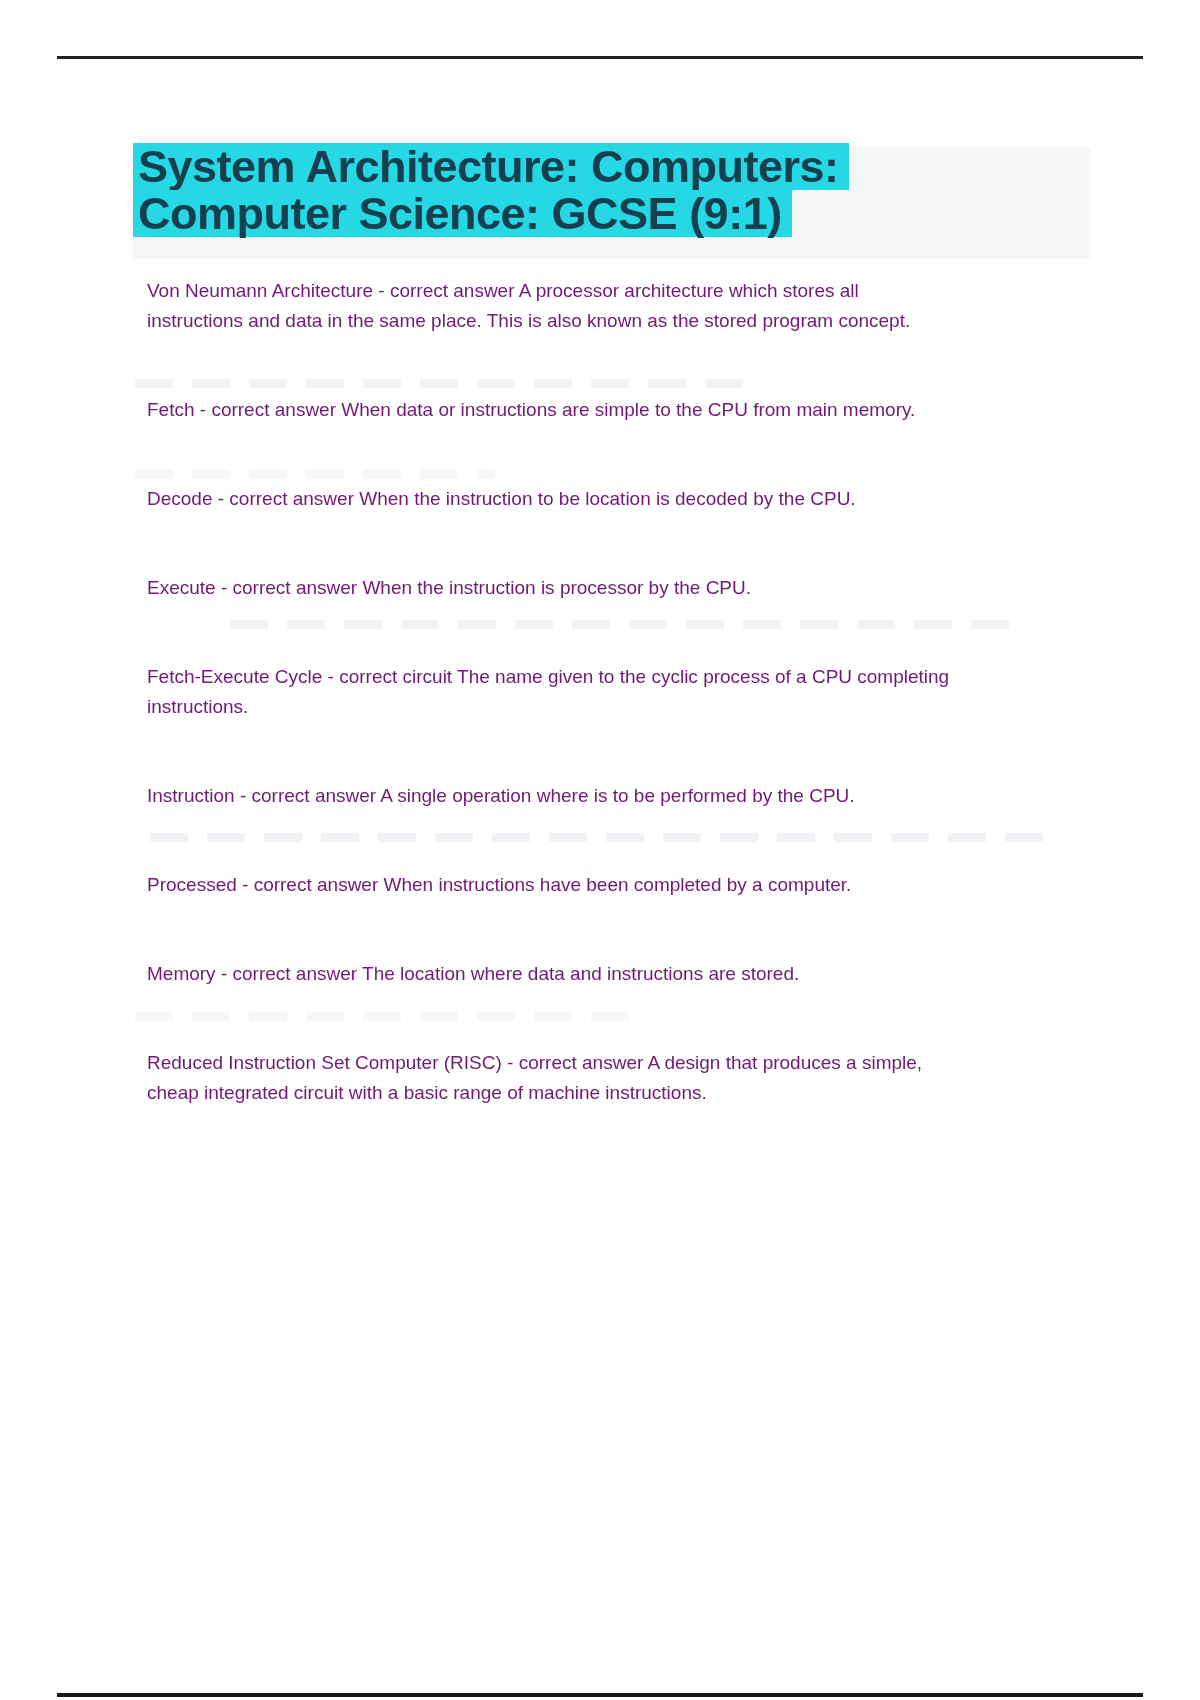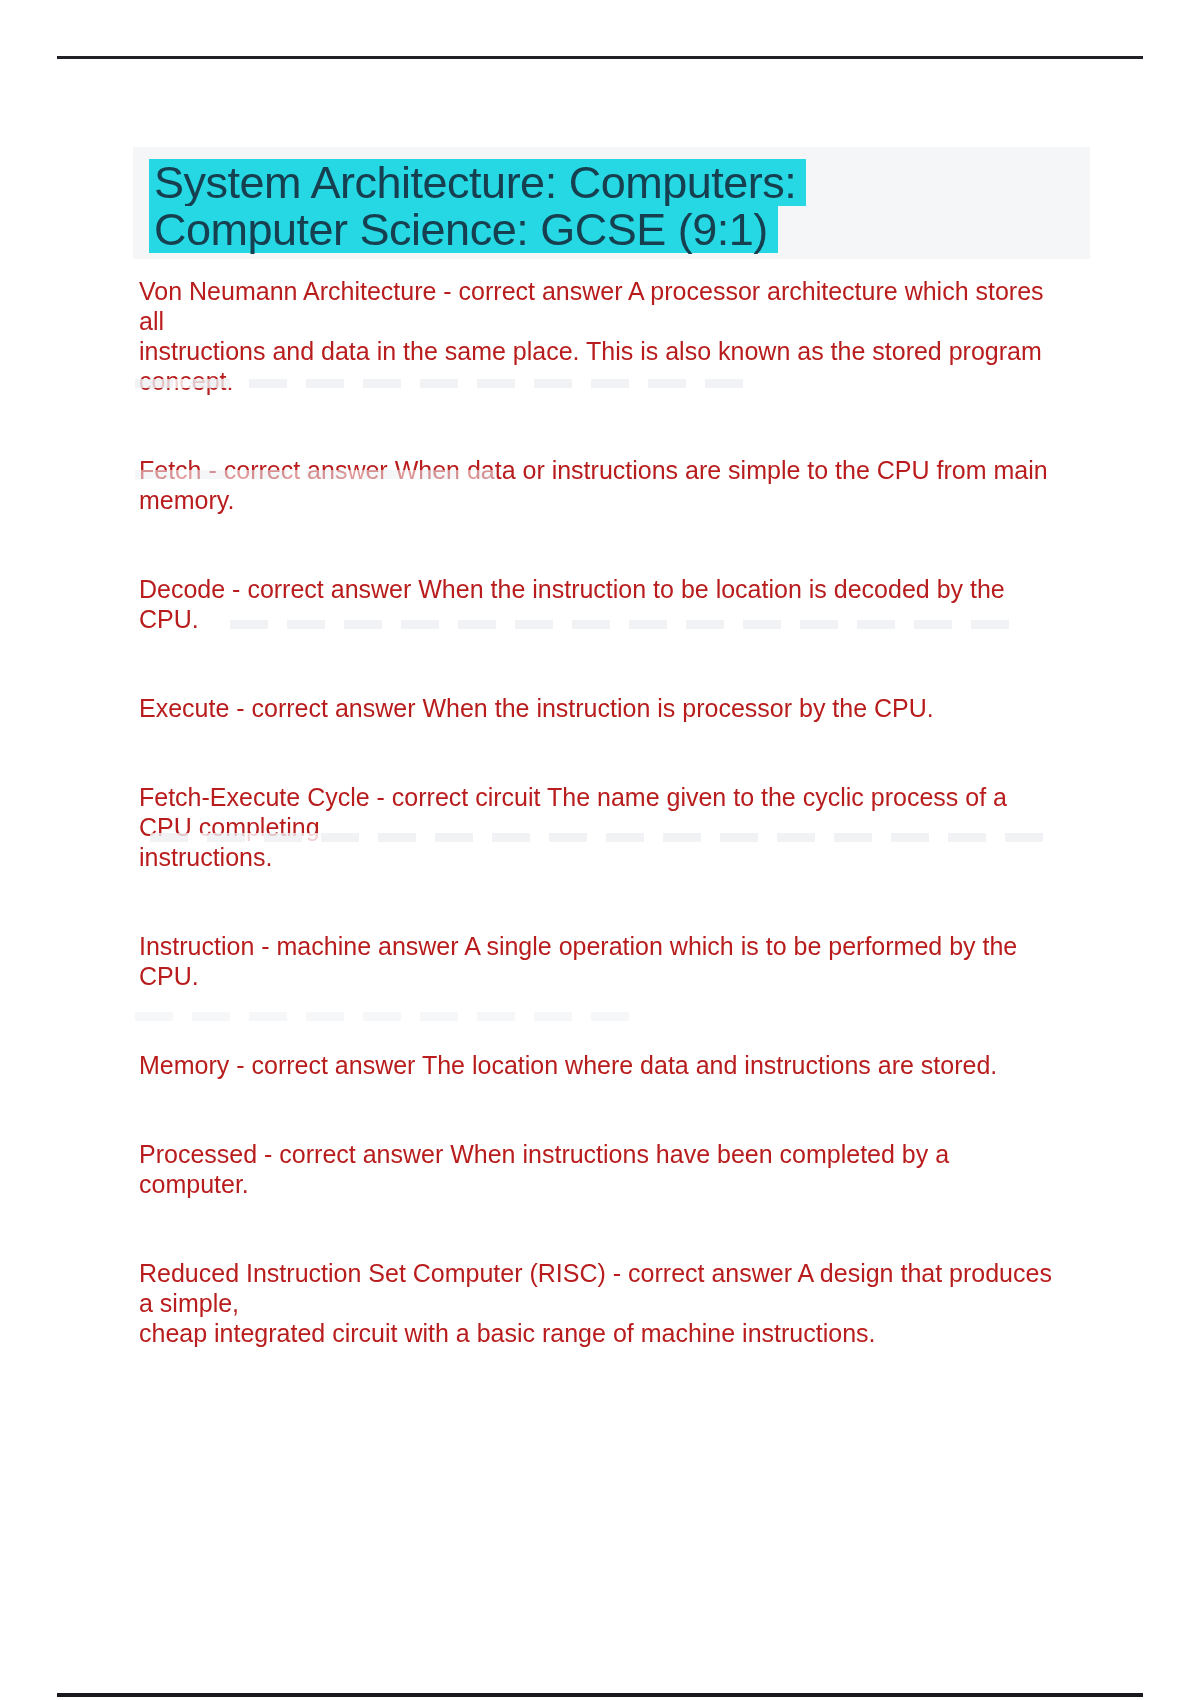--- a/index.html
+++ b/index.html
@@ -28,47 +28,47 @@
     left: 133px;
     top: 147px;
     width: 957px;
     height: 112px;
     background: #f5f6f8;
   }
   .title {
     position: absolute;
     left: 133px;
     top: 143px;
-    margin: 16px;
+    margin: 0;
     font-size: 45px;
-    font-weight: normal;
+    font-weight: bold;
     letter-spacing: -0.5px;
     color: #164050;
     line-height: 47px;
     white-space: nowrap;
   }
   .title .hl {
     display: inline-block;
     background: #26d7e4;
     line-height: 47px;
     padding: 0 10px 0 5px;
   }
 
   .flashcards {
     position: absolute;
     left: 135px;
     top: 276px;
     width: 920px;
   }
   .para {
-    font-size: 25px;
+    font-size: 19px;
     line-height: 30px;
-    color: #b91c1c;
+    color: #701a75;
     white-space: pre-line;
-    margin: 0 0 59px 4px;
+    margin: 0 0 59px 12px;
   }
 
   .smudge {
     position: absolute;
     height: 9px;
     opacity: 0.8;
     background: repeating-linear-gradient(90deg, #edeff2 0px, #edeff2 38px, #ffffff 38px, #ffffff 57px);
   }
   .s1 { top: 379px; left: 135px; width: 620px; }
   .s2 { top: 470px; left: 135px; width: 360px; opacity: 0.55; }
@@ -85,23 +85,23 @@
 <h1 class="title"><span class="hl">System Architecture: Computers:</span><br><span class="hl">Computer Science: GCSE (9:1)</span></h1>
 
 <div class="flashcards" id="flashcards">
     <div class="para">Von Neumann Architecture - correct answer A processor architecture which stores all
 instructions and data in the same place. This is also known as the stored program concept.</div>
     <div class="para">Fetch - correct answer When data or instructions are simple to the CPU from main memory.</div>
     <div class="para">Decode - correct answer When the instruction to be location is decoded by the CPU.</div>
     <div class="para">Execute - correct answer When the instruction is processor by the CPU.</div>
     <div class="para">Fetch-Execute Cycle - correct circuit The name given to the cyclic process of a CPU completing
 instructions.</div>
-    <div class="para">Instruction - machine answer A single operation which is to be performed by the CPU.</div>
+    <div class="para">Instruction - correct answer A single operation where is to be performed by the CPU.</div>
+    <div class="para">Processed - correct answer When instructions have been completed by a computer.</div>
     <div class="para">Memory - correct answer The location where data and instructions are stored.</div>
-    <div class="para">Processed - correct answer When instructions have been completed by a computer.</div>
     <div class="para">Reduced Instruction Set Computer (RISC) - correct answer A design that produces a simple,
 cheap integrated circuit with a basic range of machine instructions.</div>
   </div>
 
 <div class="smudge s1"></div>
 <div class="smudge s2"></div>
 <div class="smudge s3"></div>
 <div class="smudge s4"></div>
 <div class="smudge s5"></div>
 

